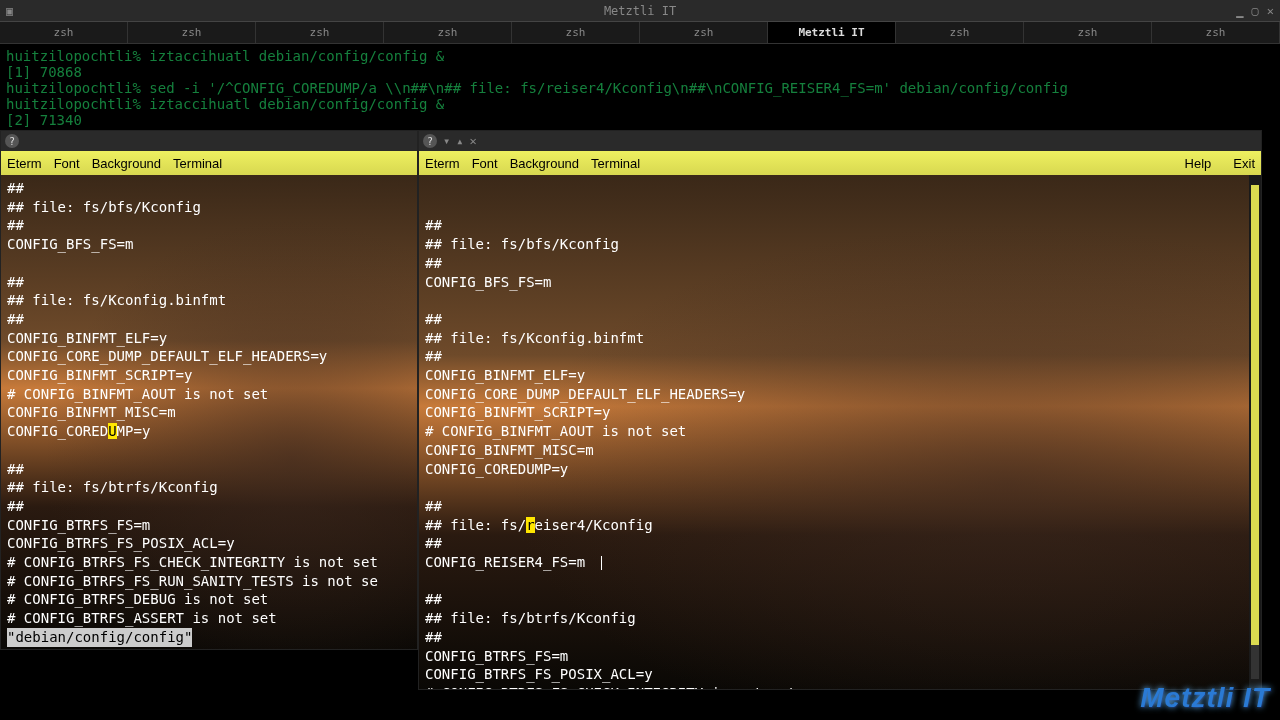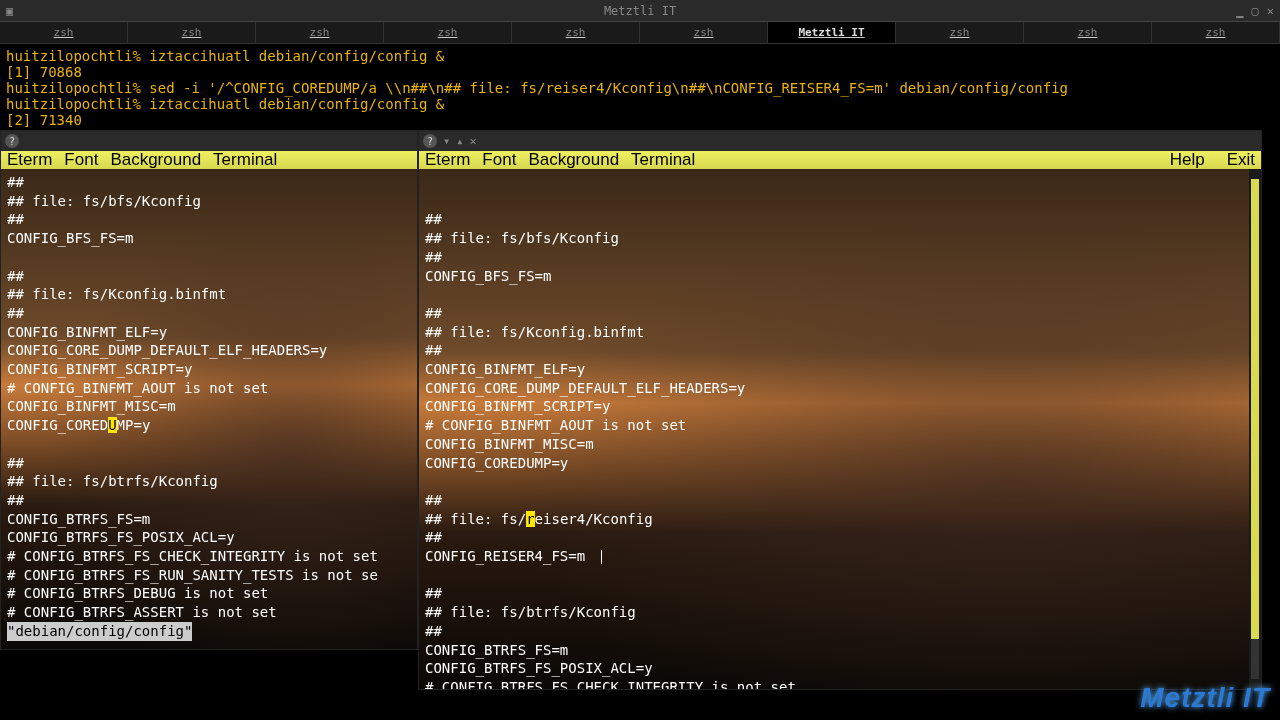--- a/index.html
+++ b/index.html
@@ -25,41 +25,40 @@
 }
 .titlebar-left { display: flex; align-items: center; gap: 6px; }
 .titlebar-center { position: absolute; left: 50%; transform: translateX(-50%); }
 .titlebar-right { display: flex; gap: 8px; }
 .wb { cursor: pointer; color: #888; font-size: 12px; }
 .tabbar {
   height: 22px;
   background: #1a1a1a;
   display: flex;
   border-bottom: 1px solid #333;
-  text-decoration: underline;
 }
 .tab {
   flex: 1;
   display: flex;
   align-items: center;
   justify-content: center;
   font-size: 11px;
   color: #888;
   border-right: 1px solid #333;
   cursor: pointer;
 }
 .tab.active {
   background: #000;
   color: #ddd;
   font-weight: bold;
 }
 .terminal-main {
   background: #000;
   padding: 4px 6px;
-  color: #eab308;
+  color: #15803d;
   font-size: 14px;
   line-height: 16px;
   white-space: pre;
   height: 86px;
   overflow: hidden;
 }
 .eterm-window {
   position: absolute;
   display: flex;
   flex-direction: column;
@@ -83,28 +82,28 @@
 }
 .eterm-title .wbtns { display: flex; gap: 6px; }
 .qmark {
   width: 14px; height: 14px;
   background: #555;
   border-radius: 7px;
   display: flex; align-items: center; justify-content: center;
   font-size: 10px; color: #ddd;
 }
 .eterm-menubar {
-  height: 18px;
+  height: 24px;
   background: linear-gradient(#eef060, #d8d850);
   display: flex;
   align-items: center;
   padding: 0 6px;
   gap: 12px;
   color: #000;
-  font-size: 17px;
+  font-size: 13px;
   font-family: sans-serif;
 }
 .eterm-menubar .spacer { flex: 1; }
 .eterm-body {
   flex: 1;
   background: #1a1208;
   background-image:
     radial-gradient(ellipse at 70% 60%, rgba(60,40,30,0.6), transparent 60%),
     linear-gradient(to bottom, #3a2818 0%, #6e4a2a 35%, #c77a3a 45%, #2a1a10 70%, #0a0805 100%);
   padding: 4px 6px;

